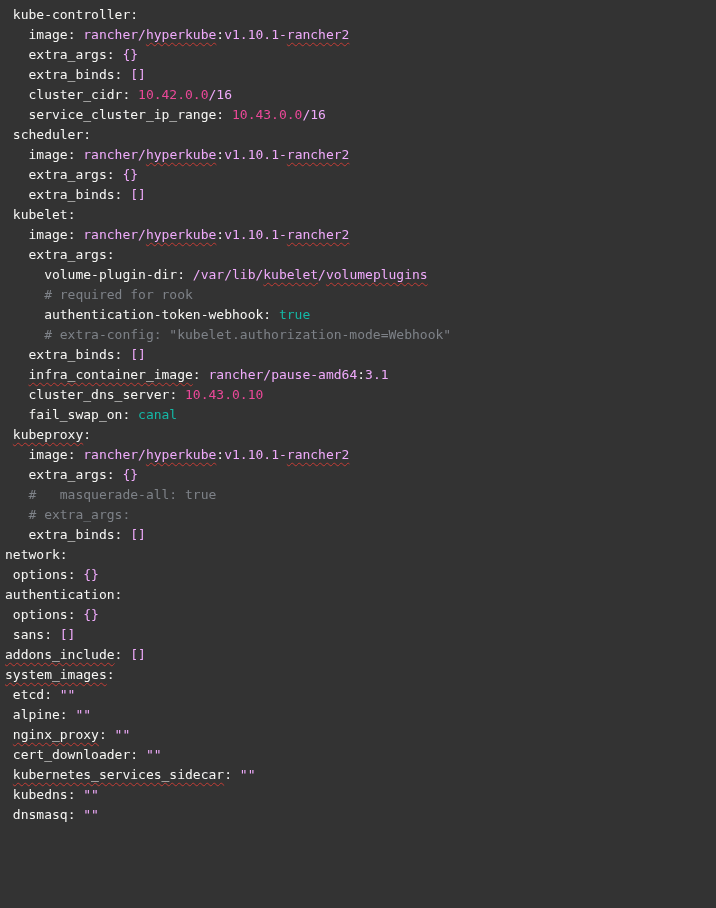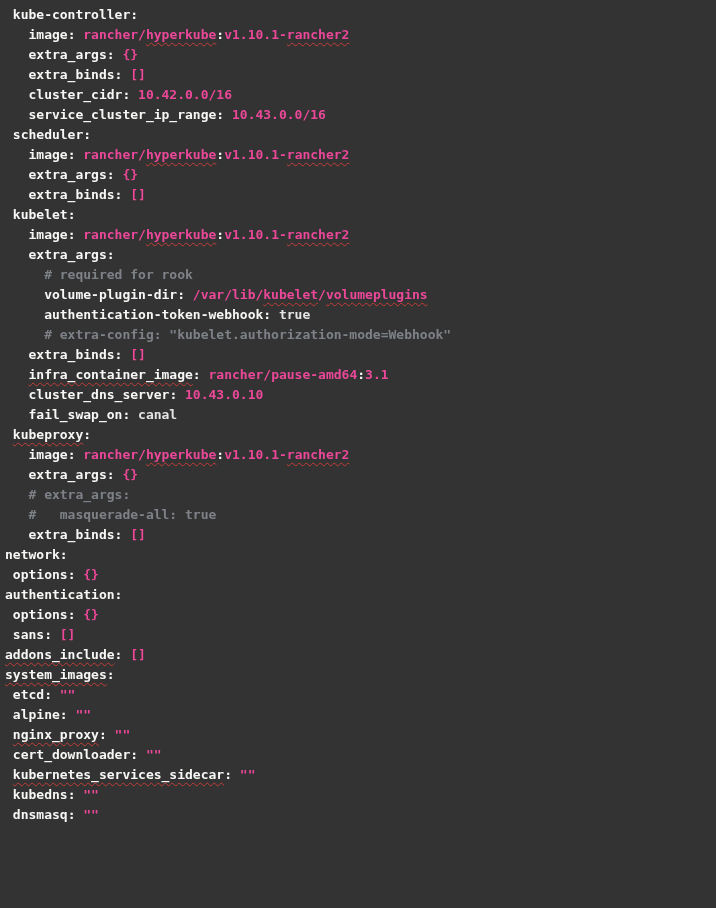--- a/index.html
+++ b/index.html
@@ -8,33 +8,32 @@
     background: #333333;
     overflow: hidden;
     font-family: "DejaVu Sans Mono", "Liberation Mono", monospace;
   }
   .editor {
     width: 592px; height: 908px;
     box-sizing: border-box;
     padding: 5px 0 0 5px;
     background: #333333;
     cursor: text;
-    font-weight: bold;
   }
   .line {
     white-space: pre;
     font-size: 13px;
     line-height: 20px;
     height: 20px;
   }
   .s-key  { color: #f7f7f5; }
   .s-pun  { color: #f7f7f5; }
-  .s-str  { color: #ec4899; }
+  .s-str  { color: #f0abfc; }
   .s-num  { color: #ec4899; }
-  .s-bool { color: #e5e5e5; text-align: right; }
+  .s-bool { color: #14b8a6; text-align: right; }
   .s-com  { color: #7E8288; }
   .sp {
     text-decoration: underline;
     text-decoration-style: wavy;
     text-decoration-color: #c43c35;
     text-decoration-thickness: 1px;
     text-underline-offset: 3px;
     text-decoration-skip-ink: none;
   }
 </style>
@@ -48,33 +47,33 @@
     <div class="line"><span class="s-key">   extra_binds</span><span class="s-pun">: </span><span class="s-str">[]</span></div>
     <div class="line"><span class="s-key">   cluster_cidr</span><span class="s-pun">: </span><span class="s-num">10.42.0.0</span><span class="s-str">/16</span></div>
     <div class="line"><span class="s-key">   service_cluster_ip_range</span><span class="s-pun">: </span><span class="s-num">10.43.0.0</span><span class="s-str">/16</span></div>
     <div class="line"><span class="s-key"> scheduler</span><span class="s-pun">:</span></div>
     <div class="line"><span class="s-key">   image</span><span class="s-pun">: </span><span class="s-str">rancher/</span><span class="s-str sp">hyperkube</span><span class="s-pun">:</span><span class="s-str">v1.10.1-</span><span class="s-str sp">rancher2</span></div>
     <div class="line"><span class="s-key">   extra_args</span><span class="s-pun">: </span><span class="s-str">{}</span></div>
     <div class="line"><span class="s-key">   extra_binds</span><span class="s-pun">: </span><span class="s-str">[]</span></div>
     <div class="line"><span class="s-key"> kubelet</span><span class="s-pun">:</span></div>
     <div class="line"><span class="s-key">   image</span><span class="s-pun">: </span><span class="s-str">rancher/</span><span class="s-str sp">hyperkube</span><span class="s-pun">:</span><span class="s-str">v1.10.1-</span><span class="s-str sp">rancher2</span></div>
     <div class="line"><span class="s-key">   extra_args</span><span class="s-pun">:</span></div>
+    <div class="line"><span class="s-key">     volume-plugin-dir</span><span class="s-pun">: </span><span class="s-str">/var/lib/</span><span class="s-str sp">kubelet</span><span class="s-str">/</span><span class="s-str sp">volumeplugins</span></div>
     <div class="line"><span class="s-com">     # required for rook</span></div>
-    <div class="line"><span class="s-key">     volume-plugin-dir</span><span class="s-pun">: </span><span class="s-str">/var/lib/</span><span class="s-str sp">kubelet</span><span class="s-str">/</span><span class="s-str sp">volumeplugins</span></div>
     <div class="line"><span class="s-key">     authentication-token-webhook</span><span class="s-pun">: </span><span class="s-bool">true</span></div>
     <div class="line"><span class="s-com">     # extra-config: "kubelet.authorization-mode=Webhook"</span></div>
     <div class="line"><span class="s-key">   extra_binds</span><span class="s-pun">: </span><span class="s-str">[]</span></div>
     <div class="line"><span class="s-pun">   </span><span class="s-key sp">infra_container_image</span><span class="s-pun">: </span><span class="s-str">rancher/pause-amd64</span><span class="s-pun">:</span><span class="s-str">3.1</span></div>
     <div class="line"><span class="s-key">   cluster_dns_server</span><span class="s-pun">: </span><span class="s-num">10.43.0.10</span></div>
     <div class="line"><span class="s-key">   fail_swap_on</span><span class="s-pun">: </span><span class="s-bool">canal</span></div>
     <div class="line"><span class="s-pun"> </span><span class="s-key sp">kubeproxy</span><span class="s-pun">:</span></div>
     <div class="line"><span class="s-key">   image</span><span class="s-pun">: </span><span class="s-str">rancher/</span><span class="s-str sp">hyperkube</span><span class="s-pun">:</span><span class="s-str">v1.10.1-</span><span class="s-str sp">rancher2</span></div>
     <div class="line"><span class="s-key">   extra_args</span><span class="s-pun">: </span><span class="s-str">{}</span></div>
+    <div class="line"><span class="s-com">   #   masquerade-all: true</span></div>
     <div class="line"><span class="s-com">   # extra_args:</span></div>
-    <div class="line"><span class="s-com">   #   masquerade-all: true</span></div>
     <div class="line"><span class="s-key">   extra_binds</span><span class="s-pun">: </span><span class="s-str">[]</span></div>
     <div class="line"><span class="s-key">network</span><span class="s-pun">:</span></div>
     <div class="line"><span class="s-key"> options</span><span class="s-pun">: </span><span class="s-str">{}</span></div>
     <div class="line"><span class="s-key">authentication</span><span class="s-pun">:</span></div>
     <div class="line"><span class="s-key"> options</span><span class="s-pun">: </span><span class="s-str">{}</span></div>
     <div class="line"><span class="s-key"> sans</span><span class="s-pun">: </span><span class="s-str">[]</span></div>
     <div class="line"><span class="s-key sp">addons_include</span><span class="s-pun">: </span><span class="s-str">[]</span></div>
     <div class="line"><span class="s-key sp">system_images</span><span class="s-pun">:</span></div>
     <div class="line"><span class="s-key"> etcd</span><span class="s-pun">: </span><span class="s-str">""</span></div>
     <div class="line"><span class="s-key"> alpine</span><span class="s-pun">: </span><span class="s-str">""</span></div>

